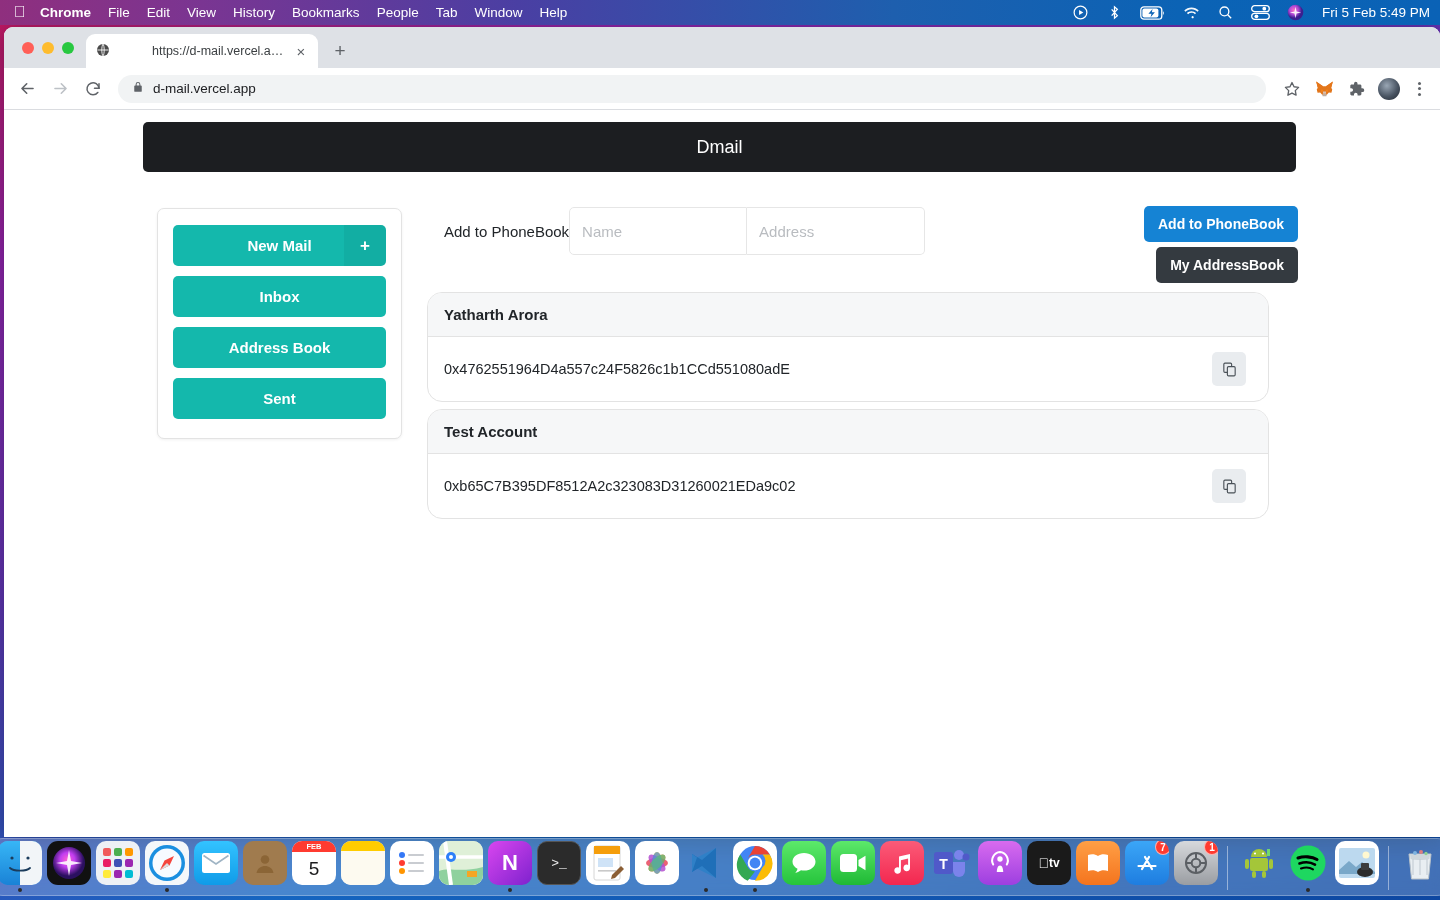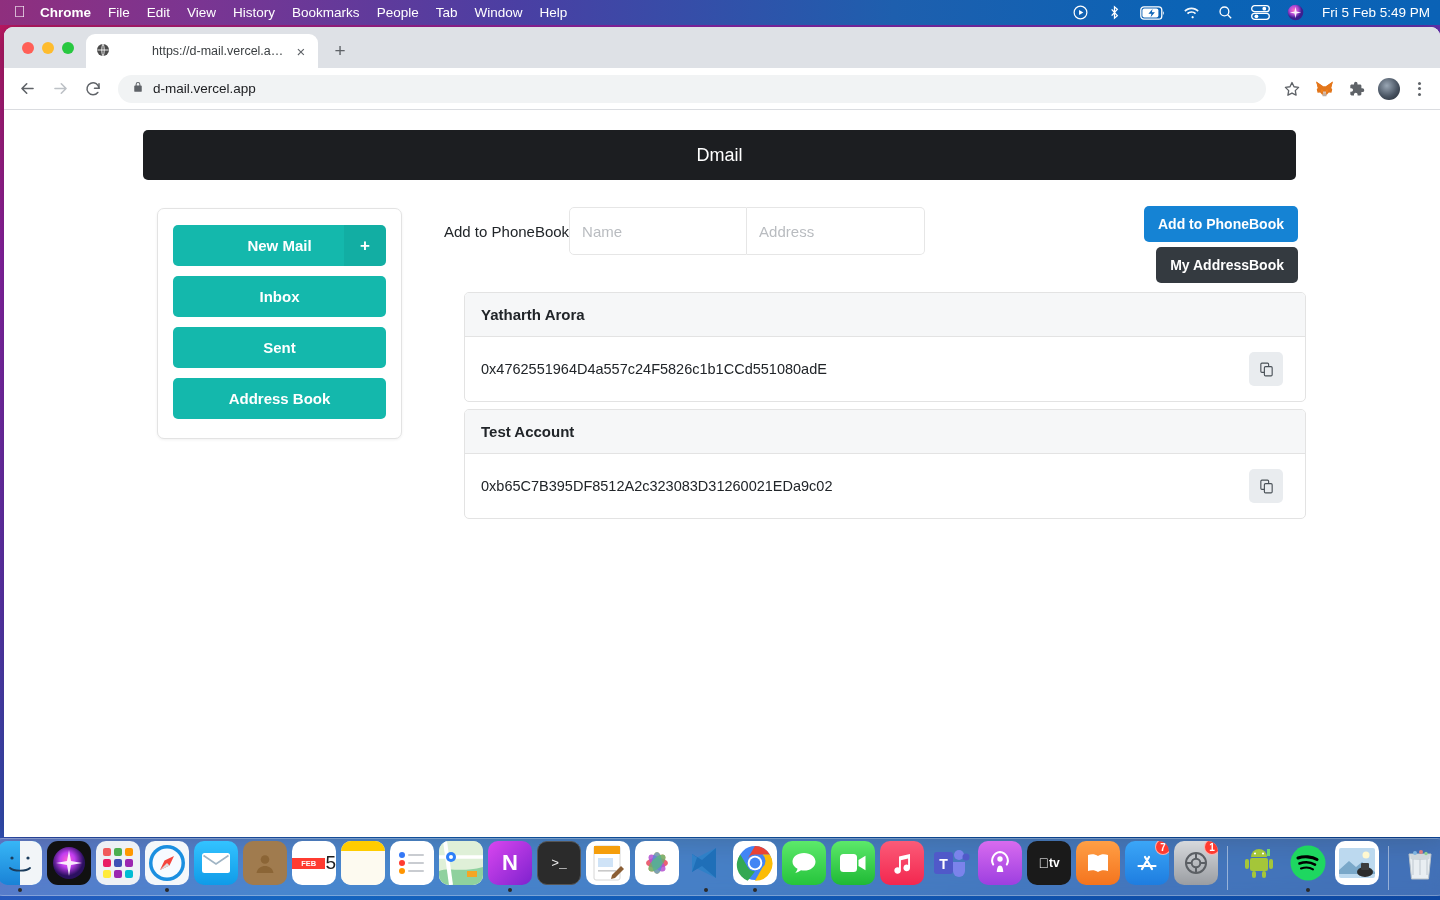--- a/index.html
+++ b/index.html
@@ -84,21 +84,21 @@
             background: radial-gradient(circle at 40% 35%, #9aa7b5 0%, #4a5563 55%, #20262e 100%);
             margin-left: 6px; }
   .kebab { width: 22px; height: 22px; display: flex; flex-direction: column; align-items: center;
            justify-content: center; gap: 2.5px; margin-left: 5px; }
   .kebab i { width: 3px; height: 3px; border-radius: 50%; background: #5f6368; display: block; }
 
   
   #viewport { position: absolute; left: 0; top: 83px; width: 1436px; height: 727px; background: #fff; overflow: hidden; }
 
   #app-header {
-    position: absolute; left: 139px; top: 20px; width: 1153px; height: 50px;
+    position: absolute; left: 139px; top: 12px; width: 1153px; height: 50px;
     background: #1c1e21; border-radius: 5px;
     display: flex; align-items: center; justify-content: center;
     color: #fff; font-size: 18px; font-weight: 500;
   }
 
   #sidebar-card {
     position: absolute; left: 153px; top: 98px; width: 245px;
     background: #fff; border: 1px solid #e3e3e3; border-radius: 7px;
     padding: 16px 15px 19px 15px;
     box-shadow: 0 1px 3px rgba(0,0,0,.06);
@@ -139,22 +139,22 @@
     font-size: 14px; font-weight: bold; padding: 10px 14px;
     font-family: "Liberation Sans", sans-serif;
   }
   .btn-dark {
     background: #343a40; color: #fff; border: none; border-radius: 5px;
     font-size: 14px; font-weight: bold; padding: 10px 14px;
     font-family: "Liberation Sans", sans-serif;
   }
 
   .contact-card {
-    position: absolute; left: 460px; width: 842px;
-    background: #fff; border: 1px solid #e3e3e3; border-radius: 5px; overflow: hidden;
+    position: absolute; left: 423px; width: 842px;
+    background: #fff; border: 1px solid #e3e3e3; border-radius: 15px; overflow: hidden;
   }
   .cc-head {
     background: #f6f7f8; border-bottom: 1px solid #e3e3e3;
     padding: 13px 16px; font-size: 15px; font-weight: bold; color: #212529;
   }
   .cc-body {
     padding: 15px 16px; font-size: 14.5px; color: #212529;
     display: flex; align-items: center; justify-content: space-between; min-height: 50px;
   }
   .copy-btn {
@@ -344,24 +344,24 @@
 
     <div id="sidebar-card">
       <button class="navbtn">
         <span>New Mail</span>
         <span class="plus">+</span>
       </button>
       <button class="navbtn">
         <span>Inbox</span>
       </button>
       <button class="navbtn">
-        <span>Sent</span>
+        <span>Address Book</span>
       </button>
       <button class="navbtn">
-        <span>Address Book</span>
+        <span>Sent</span>
       </button>
     </div>
 
     <div id="addrow">
       <span class="lbl">Add to PhoneBook</span>
       <input id="fld-name" class="fld" type="text" placeholder="Name" style="">
       <input id="fld-addr" class="fld" type="text" placeholder="Address" style="">
     </div>
 
     <div id="action-btns">
@@ -475,21 +475,21 @@
     <div class="dock-icon" style="background:#a07b4e;">
       <svg width="26" height="26" viewBox="0 0 26 26">
         <circle cx="13" cy="9.5" r="4.3" fill="#8b6536"></circle>
         <path d="M4.5 23c1-5 4.6-7 8.5-7s7.5 2 8.5 7z" fill="#8b6536"></path>
       </svg>
     </div>
     <span class="run-dot off"></span>
   </div>
 
   <div class="dock-item">
-    <div class="dock-icon" style="background:#fff;flex-direction:row;">
+    <div class="dock-icon" style="background:#fff;flex-direction:column;">
       <div style="width:100%;height:11px;background:#ff3b30;color:#fff;font-size:7.5px;font-weight:bold;
                   display:flex;align-items:center;justify-content:center;">FEB</div>
       <div style="flex:1;width:100%;display:flex;align-items:center;justify-content:center;
                   font-size:19px;color:#1c1c1e;">5</div>
     </div>
     <span class="run-dot off"></span>
   </div>
 
   <div class="dock-item">
     <div class="dock-icon" style="background:#fbf8ef;flex-direction:column;">

